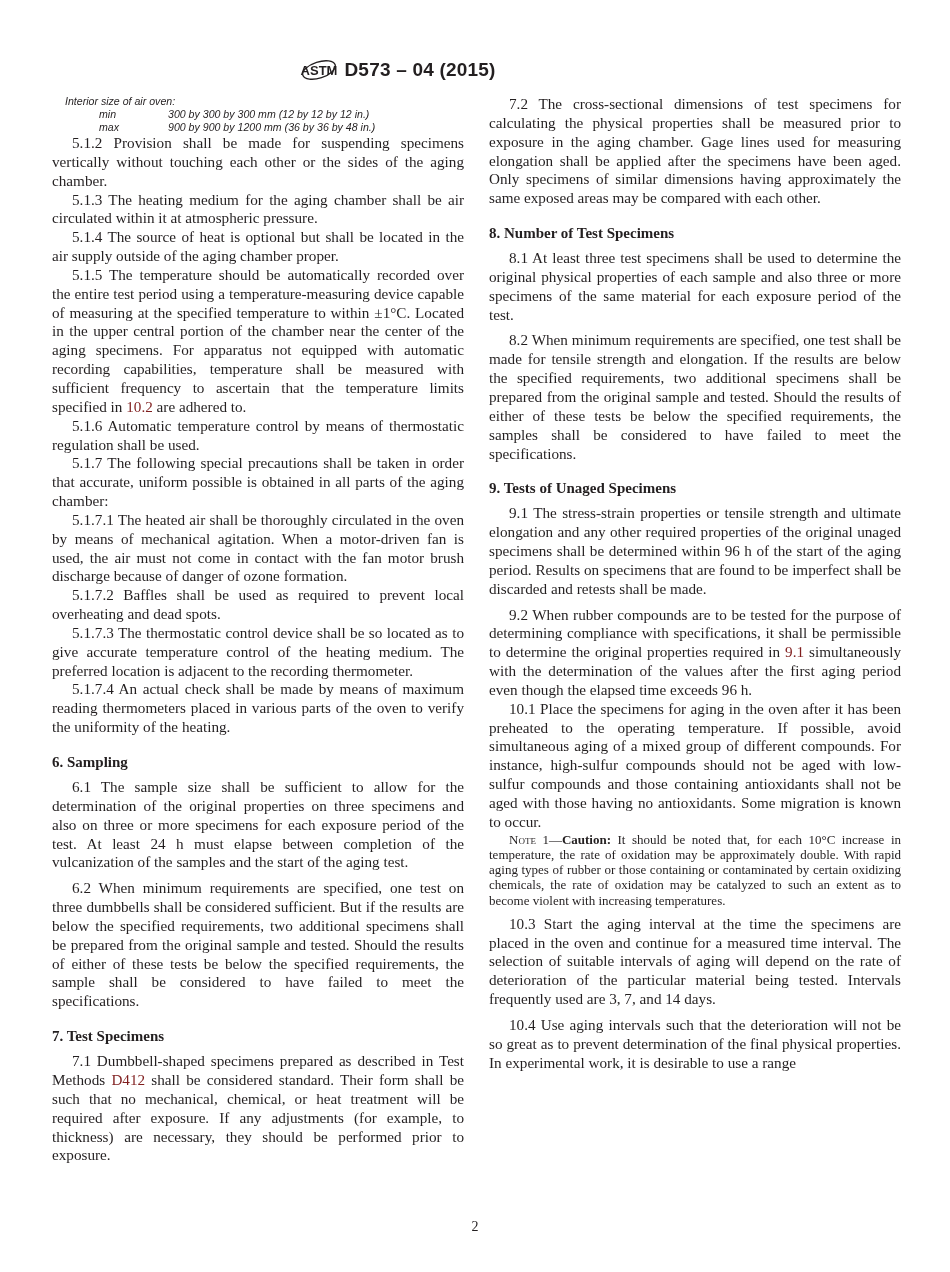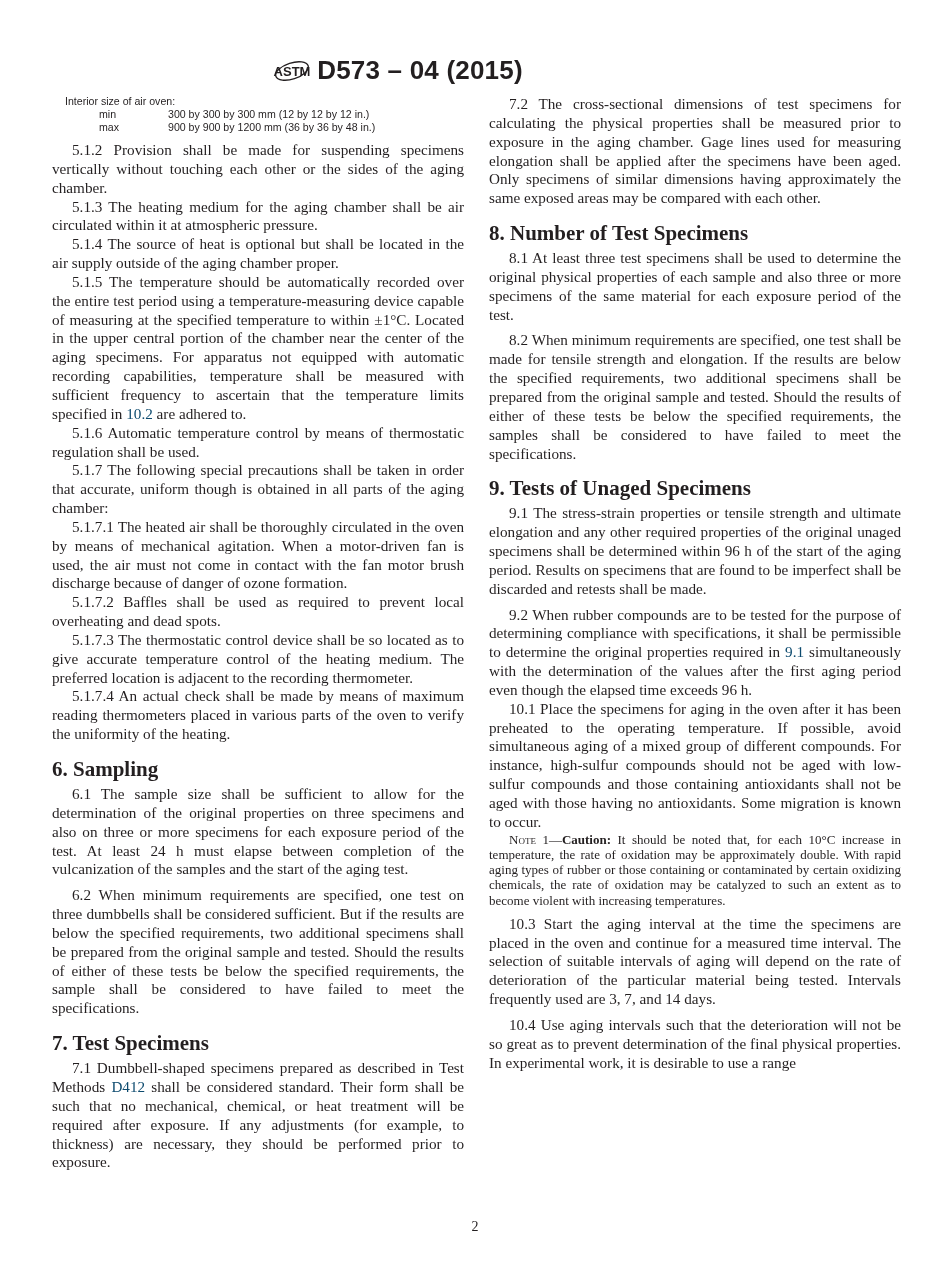--- a/index.html
+++ b/index.html
@@ -1,29 +1,29 @@
 <!DOCTYPE html>
 <html><head>
 <meta charset="utf-8">
 <style>
   html, body { margin:0; padding:0; background:#ffffff; }
   body { width:950px; height:1272px; position:relative; overflow:hidden;
          font-family:"Liberation Serif", "DejaVu Serif", serif; color:#231f20; }
   .header { position:absolute; top:55px; left:0; width:796px; text-align:center; height:30px; }
   .header-inner { display:inline-flex; align-items:center; gap:6px; }
   .logo { width:38px; height:30px; }
-  .doc-id { font-family:"Liberation Sans", "DejaVu Sans", sans-serif; font-weight:bold; font-size:26px; letter-spacing:0.2px; }
+  .doc-id { font-family:"Liberation Sans", "DejaVu Sans", sans-serif; font-weight:bold; font-size:19px; letter-spacing:0.2px; }
   .col { position:absolute; top:95px; width:412px; font-size:15.2px; line-height:18.85px; text-align:justify; }
   .col-left { left:52px; }
   .col-right { left:489px; }
   .col p { margin:0; text-indent:20px; }
   .col p.gap { margin-top:7px; }
-  .col h2 { font-size:21px; font-weight:bold; margin:16px 0 6px 0; line-height:19px; text-indent:0; }
-  .link { color:#0c4a6e; }
-  .oven-table { font-family:"Liberation Sans", "DejaVu Sans", sans-serif; font-size:10.6px; line-height:13px; margin-left:13px; margin-bottom:7px; }
+  .col h2 { font-size:15px; font-weight:bold; margin:16px 0 6px 0; line-height:19px; text-indent:0; }
+  .link { color:#7f1d1d; }
+  .oven-table { font-family:"Liberation Sans", "DejaVu Sans", sans-serif; font-size:10.6px; line-height:13px; margin-left:13px; margin-bottom:0;font-style:italic; }
   .oven-row { display:flex;align-items:center; }
   .oven-label { width:103px; padding-left:34px; box-sizing:border-box; }
   .note { font-size:13px; line-height:15.2px; margin-top:7px; text-indent:20px; }
   .note .smallcaps { font-variant:small-caps; }
   .page-num { position:absolute; top:1219px; left:0; width:950px; text-align:center; font-size:14px; }
 </style>
 </head>
 <body>
 
 <div class="header">
@@ -46,21 +46,21 @@
     <div class="oven-row">
       <span class="oven-label">max</span>
       <span>900 by 900 by 1200 mm (36 by 36 by 48 in.)</span>
     </div>
   </div>
   <p>5.1.2 Provision shall be made for suspending specimens vertically without touching each other or the sides of the aging chamber.</p>
   <p>5.1.3 The heating medium for the aging chamber shall be air circulated within it at atmospheric pressure.</p>
   <p>5.1.4 The source of heat is optional but shall be located in the air supply outside of the aging chamber proper.</p>
   <p><span>5.1.5 The temperature should be automatically recorded over the entire test period using a temperature-measuring device capable of measuring at the specified temperature to within ±1°C. Located in the upper central portion of the chamber near the center of the aging specimens. For apparatus not equipped with automatic recording capabilities, temperature shall be measured with sufficient frequency to ascertain that the temperature limits specified in </span><a class="link">10.2</a><span> are adhered to.</span></p>
   <p>5.1.6 Automatic temperature control by means of thermostatic regulation shall be used.</p>
-  <p>5.1.7 The following special precautions shall be taken in order that accurate, uniform though is obtained in all parts of the aging chamber:</p>
+  <p>5.1.7 The following special precautions shall be taken in order that accurate, uniform possible is obtained in all parts of the aging chamber:</p>
   <p>5.1.7.1 The heated air shall be thoroughly circulated in the oven by means of mechanical agitation. When a motor-driven fan is used, the air must not come in contact with the fan motor brush discharge because of danger of ozone formation.</p>
   <p>5.1.7.2 Baffles shall be used as required to prevent local overheating and dead spots.</p>
   <p>5.1.7.3 The thermostatic control device shall be so located as to give accurate temperature control of the heating medium. The preferred location is adjacent to the recording thermometer.</p>
   <p>5.1.7.4 An actual check shall be made by means of maximum reading thermometers placed in various parts of the oven to verify the uniformity of the heating.</p>
   <h2>6. Sampling</h2>
   <p>6.1 The sample size shall be sufficient to allow for the determination of the original properties on three specimens and also on three or more specimens for each exposure period of the test. At least 24 h must elapse between completion of the vulcanization of the samples and the start of the aging test.</p>
   <p class="gap">6.2 When minimum requirements are specified, one test on three dumbbells shall be considered sufficient. But if the results are below the specified requirements, two additional specimens shall be prepared from the original sample and tested. Should the results of either of these tests be below the specified requirements, the sample shall be considered to have failed to meet the specifications.</p>
   <h2>7. Test Specimens</h2>
   <p><span>7.1 Dumbbell-shaped specimens prepared as described in Test Methods </span><a class="link">D412</a><span> shall be considered standard. Their form shall be such that no mechanical, chemical, or heat treatment will be required after exposure. If any adjustments (for example, to thickness) are necessary, they should be performed prior to exposure.</span></p>
 </div>

